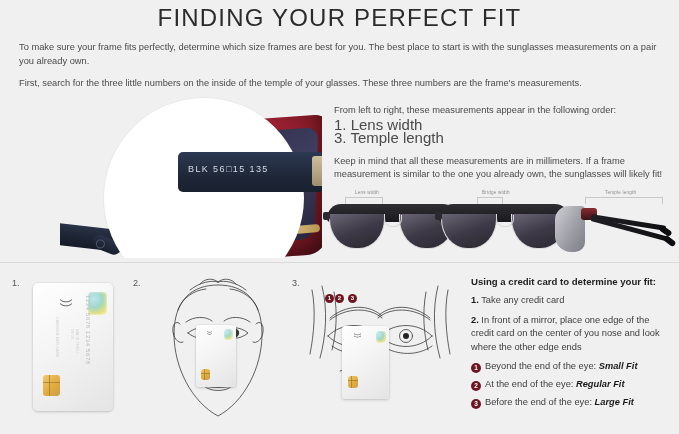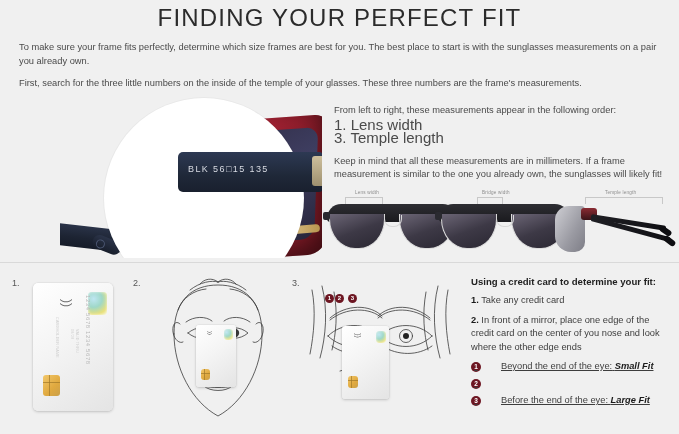--- a/index.html
+++ b/index.html
@@ -234,22 +234,22 @@
   
   .panel{position:absolute;left:471px;top:276px;width:200px;}
   .panel h3{
     margin:0 0 7px 0;font-size:9.6px;font-weight:bold;color:#222;
   }
   .panel p{
     margin:0 0 6px 0;font-size:9.3px;line-height:13.5px;color:#3d3d3d;
   }
   .panel b{color:#1a1a1a;}
   .bullet{
-    display:flex;align-items:center;gap:20px;margin-bottom:5px;
-    font-size:9.3px;line-height:13px;color:#3d3d3d;text-decoration:underline;
+    display:flex;align-items:flex-end;gap:4px;margin-bottom:5px;
+    font-size:9.3px;line-height:13px;color:#3d3d3d;
   }
   .dot{
     flex:0 0 auto;width:10px;height:10px;border-radius:50%;
     background:#6d1622;color:#fff;font-size:6.5px;line-height:10px;
     text-align:center;font-weight:bold;margin-top:1px;
   }
   .ital{font-style:italic;font-weight:bold;color:#1a1a1a;}
 </style>
 </head>
 <body>
@@ -419,20 +419,24 @@
 
     <div class="bullet">
       <span class="dot">1</span>
       <span>
         <span>Beyond the end of the eye:</span>
         <span class="ital">Small Fit</span>
       </span>
     </div>
     <div class="bullet">
       <span class="dot">2</span>
+      <span>
+        <span>At the end of the eye:</span>
+        <span class="ital">Regular Fit</span>
+      </span>
     </div>
     <div class="bullet">
       <span class="dot">3</span>
       <span>
         <span>Before the end of the eye:</span>
         <span class="ital">Large Fit</span>
       </span>
     </div>
   </div>
 

